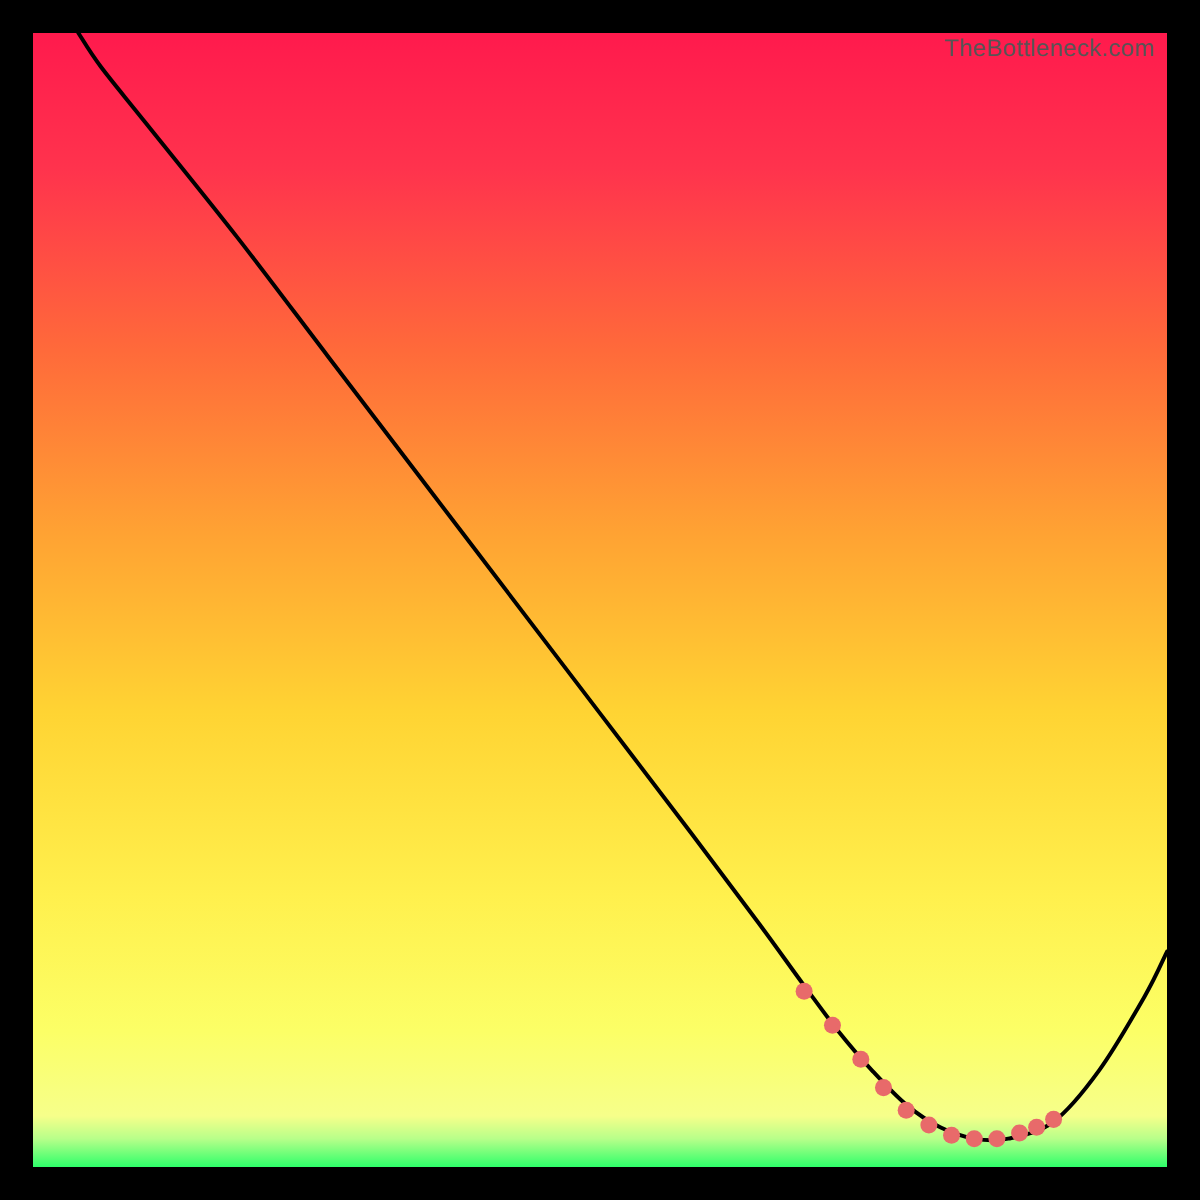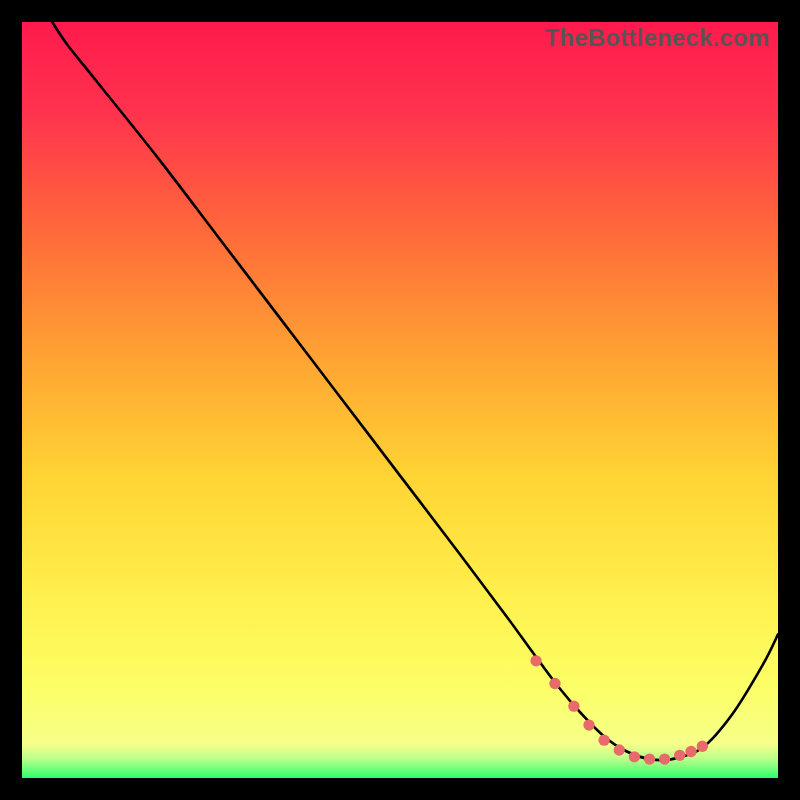--- a/index.html
+++ b/index.html
@@ -27,22 +27,22 @@
   }
   .gradient {
     position: absolute;
     inset: 0;
   }
   .watermark {
     position: absolute;
     top: 2px;
     right: 8px;
     color: #555;
-    font-size: 24px;
-    font-weight: 700;
+    font-size: 16px;
+    font-weight: 400;
     letter-spacing: 0.2px;
   }
   svg.curve {
     position: absolute;
     inset: 0;
     width: 100%;
     height: 100%;
     overflow: visible;
   }
 </style>

